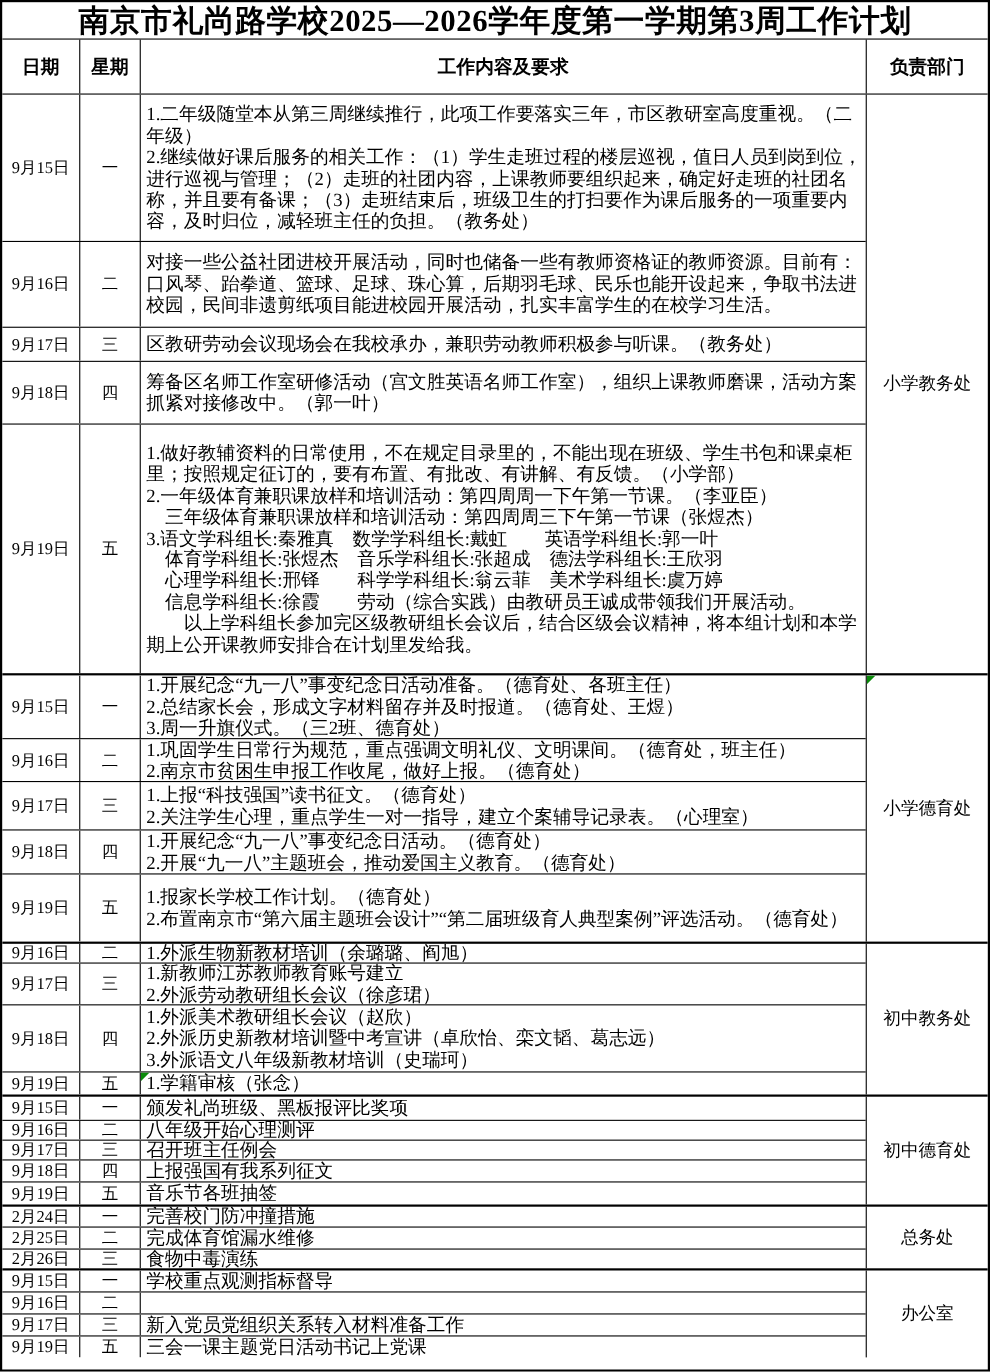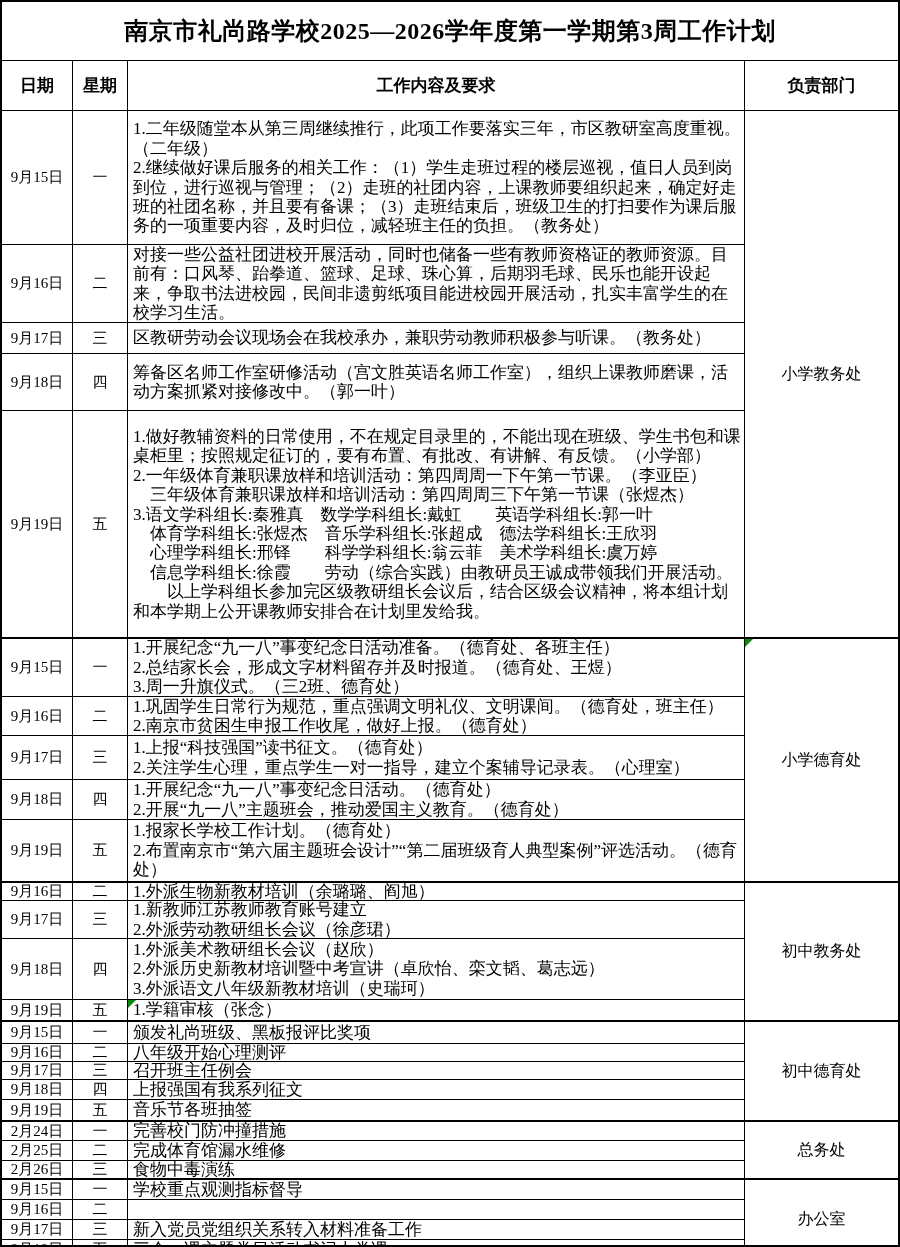--- a/index.html
+++ b/index.html
@@ -8,33 +8,33 @@
     width:900px;height:1247px;
     box-sizing:border-box;
     border:2px solid #000;
     background:#fff;
     font-family:"Liberation Serif", serif;
     color:#000;
     overflow:hidden;
   }
   *{box-sizing:border-box;}
   .title-row{
-    height:59px;border-bottom:1px solid #000;
+    height:34px;border-bottom:1px solid #000;
     display:flex;align-items:center;justify-content:center;
-    font-size:24px;font-weight:bold;letter-spacing:0.5px;
+    font-size:28px;font-weight:bold;letter-spacing:0.5px;
   }
   .header-row{
     height:50px;border-bottom:1px solid #000;
     display:flex;font-weight:bold;font-size:17px;
   }
   .hcell{display:flex;align-items:center;justify-content:center;overflow:hidden;}
   .col-date{width:71px;border-right:1px solid #000;flex:none;}
   .col-week{width:55px;border-right:1px solid #000;flex:none;}
   .col-content{flex:1;min-width:0;}
-  .col-dept{width:154px;border-left:1px solid #000;flex:none;}
+  .col-dept{width:111px;border-left:1px solid #000;flex:none;}
   .section{
     display:flex;border-bottom:2px solid #000;
   }
   .section:last-child{border-bottom:none;}
   .rows{flex:1;min-width:0;display:flex;flex-direction:column;}
   .row{display:flex;border-bottom:1px solid #000;overflow:hidden;}
   .row:last-child{border-bottom:none;}
   .cell{
     display:flex;align-items:center;justify-content:center;
     font-size:15px;overflow:hidden;

